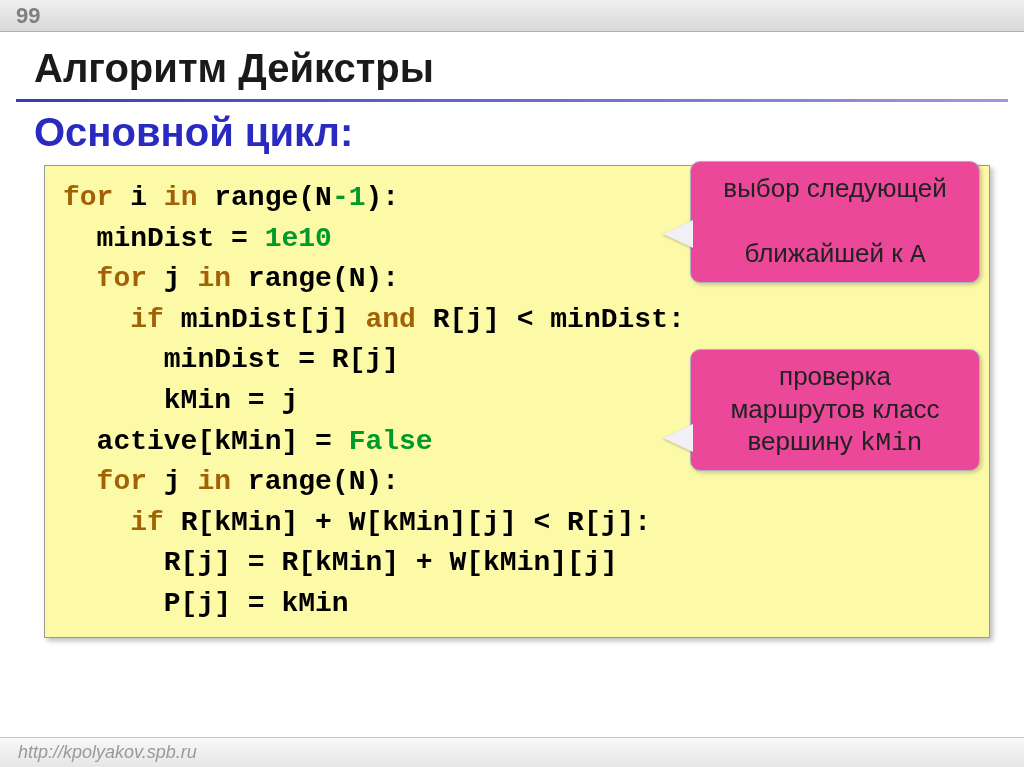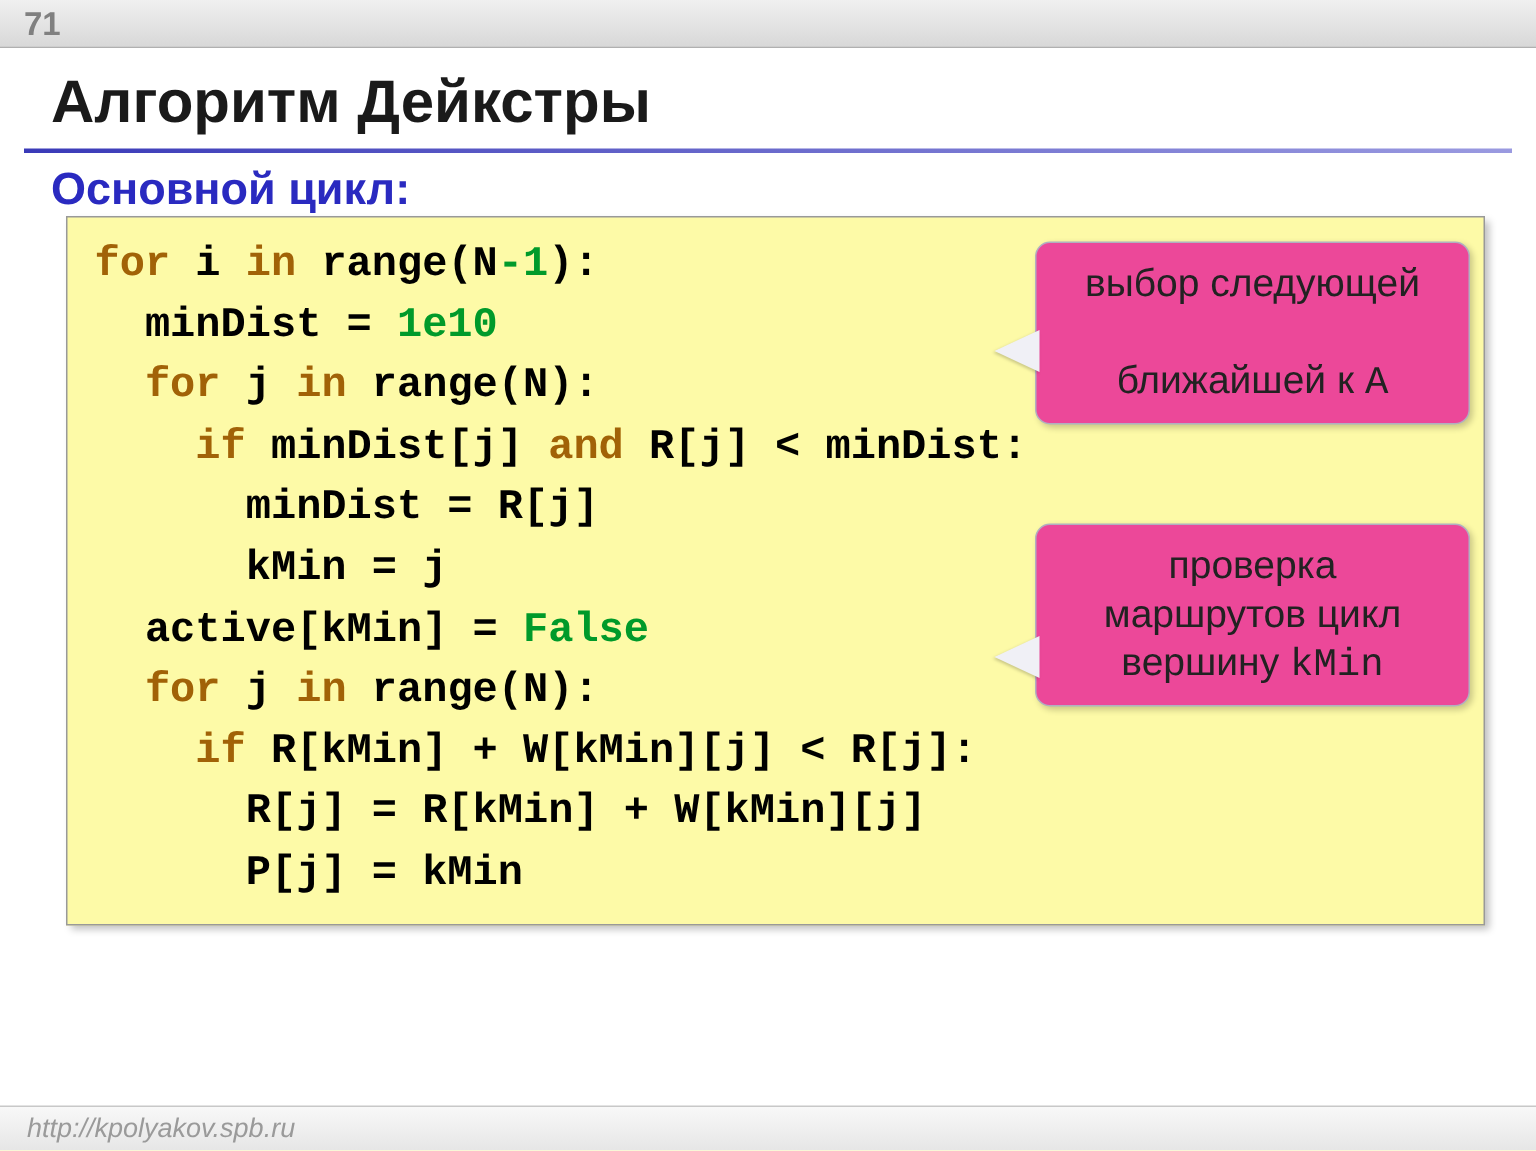--- a/index.html
+++ b/index.html
@@ -34,24 +34,24 @@
     font-weight: bold;
     color: #1a1a1a;
     padding: 14px 0 8px 34px;
   }
   .rule {
     height: 3px;
     background: linear-gradient(to right, #3a3ab8, #9a9ae0);
     margin: 0 16px 6px 16px;
   }
   .subtitle {
-    font-size: 30px;
+    font-size: 40px;
     font-weight: bold;
     color: #2a2ac0;
-    padding: 2px 0 0 34px;
+    padding: 2px 0 10px 34px;
   }
   .codebox {
     background: #fdfaa7;
     border: 1px solid #999;
     box-shadow: 3px 3px 5px rgba(0,0,0,.25);
     margin: 0 34px 0 44px;
     font-family: "Courier New", monospace;
     font-size: 28px;
     font-weight: bold;
     line-height: 1.45;
@@ -105,21 +105,21 @@
     padding: 0 18px;
     color: #9a9a9a;
     font-style: italic;
     font-size: 18px;
   }
 </style>
 </head>
 <body>
 
 <div class="header">
-  <span class="pagenum">71</span>
+  <span class="pagenum">99</span>
 </div>
 
 <div class="title">Алгоритм Дейкстры</div>
 <div class="rule"></div>
 <div class="subtitle">Основной цикл:</div>
 
 <div class="codebox"><span class="kw">for</span><span> i </span><span class="kw">in</span><span> range(N</span><span class="num">-1</span><span>):</span>
 <span>  minDist = </span><span class="num">1e10</span>
 <span>  </span><span class="kw">for</span><span> j </span><span class="kw">in</span><span> range(N):</span>
 <span>    </span><span class="kw">if</span><span> minDist[j] </span><span class="kw">and</span><span> R[j] &lt; minDist:</span>
@@ -134,19 +134,19 @@
 <div class="callout" style="left:690px; top:161px; width:290px;">
   <div class="tail tail1"></div>
   <span>выбор следующей</span><br>
   <br>
   <span>ближайшей к </span><span class="callout-mono">A</span>
 </div>
 
 <div class="callout" style="left:690px; top:349px; width:290px;">
   <div class="tail tail2"></div>
   <span>проверка</span><br>
-  <span>маршрутов цикл</span><br>
+  <span>маршрутов класс</span><br>
   <span>вершину </span><span class="callout-mono">kMin</span>
 </div>
 
 <div class="footer">
   <span>http://kpolyakov.spb.ru</span>
 </div>
 
 </body></html>

